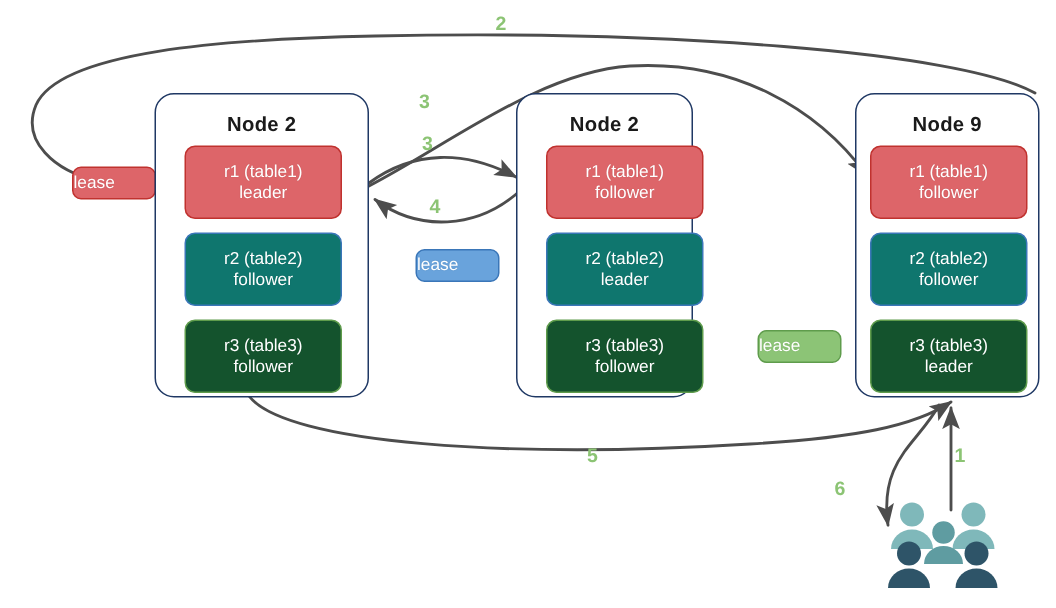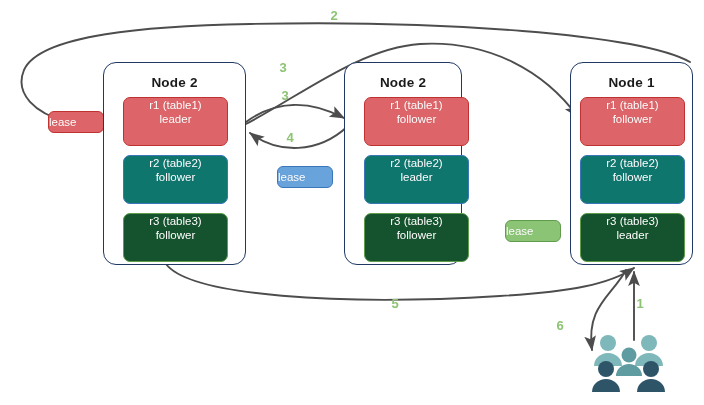--- a/index.html
+++ b/index.html
@@ -41,20 +41,21 @@
     color: #1a1a1a;
     letter-spacing: 0.2px;
   }
   .replica {
     position: absolute;
     box-sizing: border-box;
     border-radius: 7px;
     display: flex;
     flex-direction: column;
     align-items: center;
+    justify-content: center;
     color: #ffffff;
     font-size: 11.5px;
     line-height: 14px;
     text-shadow: 0 0 1px rgba(0,0,0,0.12);
   }
   .replica .ln { display: block; }
   .rep-red   { background: #dd6569; border: 1.4px solid #c0322f; }
   .rep-blue  { background: #0f766e; border: 1.4px solid #3a76b8; }
   .rep-green { background: #14532d; border: 1.4px solid #5f9c4c; }
   .lease {
@@ -158,21 +159,21 @@
       <span class="ln">r2 (table2)</span>
       <span class="ln">leader</span>
     </div>
     <div class="replica rep-green" style="left:19px; top:150px; width:105px; height:49px;">
       <span class="ln">r3 (table3)</span>
       <span class="ln">follower</span>
     </div>
   </div>
 
   <div class="node-box" style="left:570px; top:62px; width:123px; height:203px;">
-    <div class="node-title">Node 1</div>
+    <div class="node-title">Node 9</div>
     <div class="replica rep-red" style="left:9px; top:34px;  width:105px; height:49px;">
       <span class="ln">r1 (table1)</span>
       <span class="ln">follower</span>
     </div>
     <div class="replica rep-blue" style="left:9px; top:92px;  width:105px; height:49px;">
       <span class="ln">r2 (table2)</span>
       <span class="ln">follower</span>
     </div>
     <div class="replica rep-green" style="left:9px; top:150px; width:105px; height:49px;">
       <span class="ln">r3 (table3)</span>

